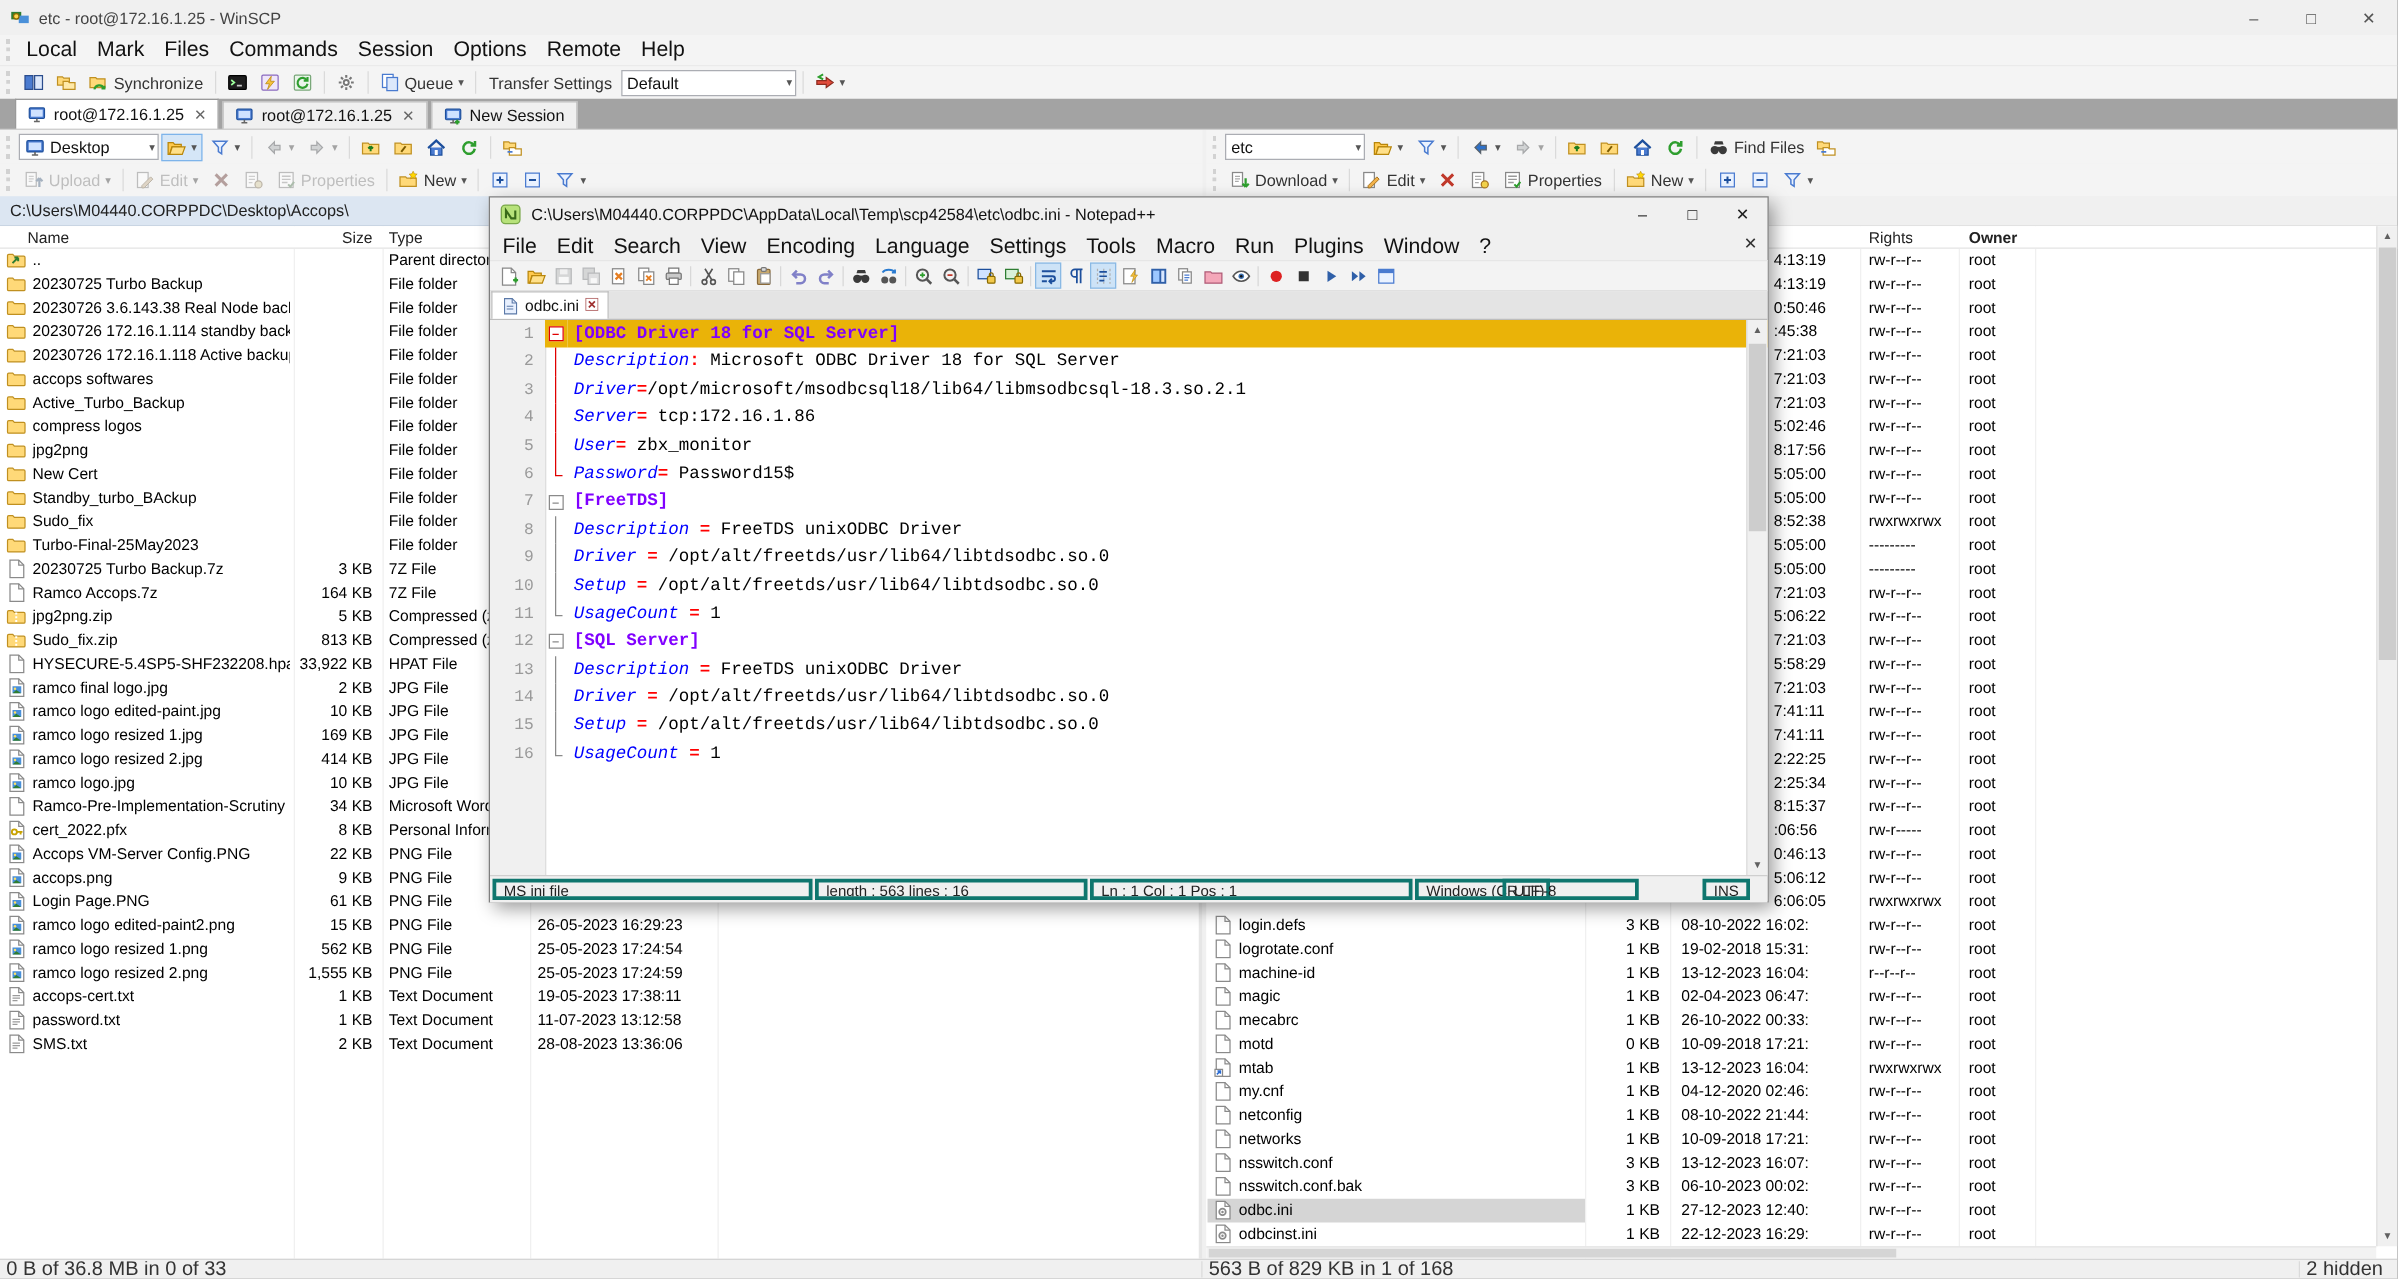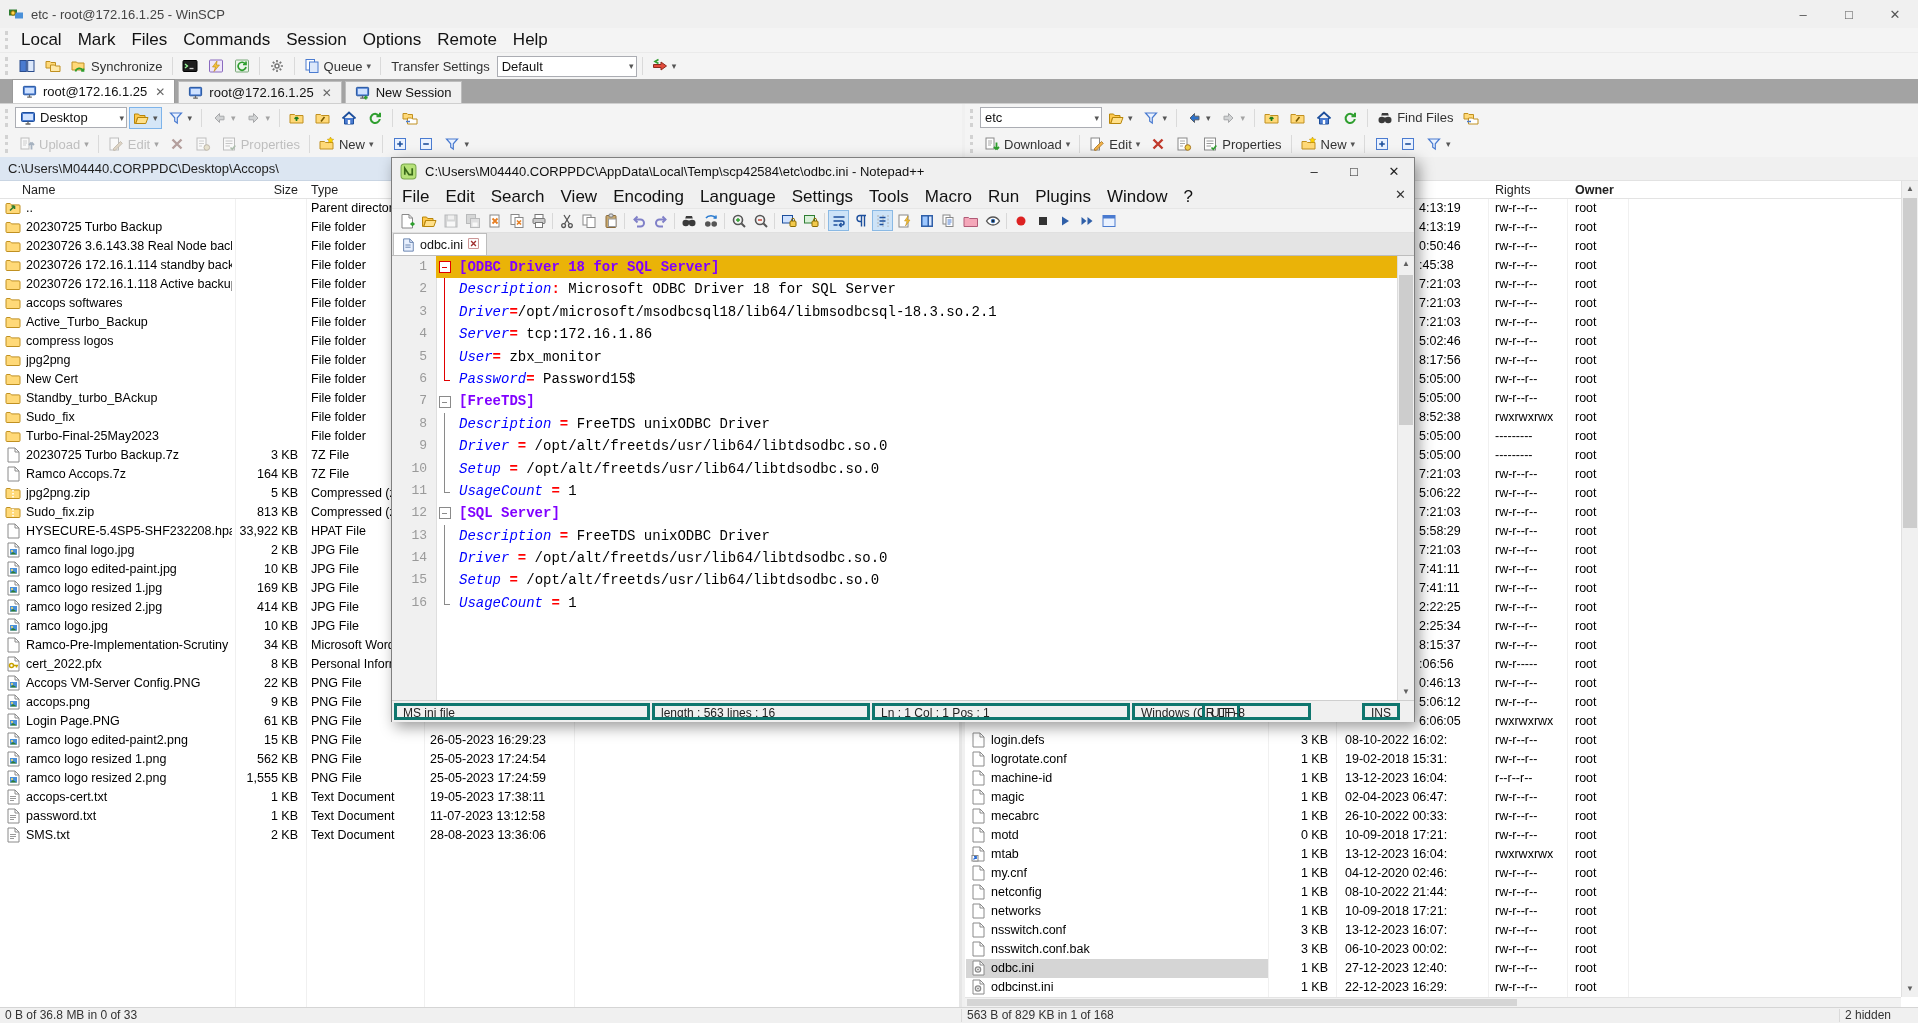--- a/index.html
+++ b/index.html
@@ -62,21 +62,21 @@
   #panel-r .cc{left:380px;width:102px}
   .cr{position:absolute;left:530px;width:68px}
   .co{position:absolute;left:610px;width:55px}
   .cct{position:absolute;left:454px;width:62px}
   .frow.sel::before{content:"";position:absolute;left:1px;top:0;bottom:0;width:302px;background:#D5D5D5;z-index:-1}
   .vscroll{position:absolute;right:0;top:0;bottom:10px;width:17px;background:#F0F0F0;border-left:1px solid #E0E0E0;z-index:3}
   .sarrow{position:absolute;left:0;right:0;height:16px;text-align:center;font-size:8px;color:#606060;line-height:16px}
   .sthumb{position:absolute;left:1px;right:1px;background:#CDCDCD}
   .hscroll{position:absolute;left:0;right:17px;bottom:0;height:10px;background:#F2F2F2;border-top:1px solid #E4E4E4;z-index:3}
   .hthumb{position:absolute;top:1px;bottom:1px;left:2px;width:550px;background:#D5D5D5}
-  #statusbar{position:absolute;left:0;bottom:0;right:0;height:16px;background:#F0F0F0;border-top:1px solid #D5D5D5;font-size:12px;color:#333;z-index:4}
+  #statusbar{position:absolute;left:0;bottom:0;right:0;height:16px;background:#F0F0F0;border-top:1px solid #D5D5D5;font-size:16px;color:#333;z-index:4}
   .stcell{position:absolute;top:1px;bottom:1px;border-right:1px solid #DADADA;line-height:13px;padding:0 5px;overflow:hidden}
 
   
   #npp{position:absolute;left:391px;top:157px;width:1024px;height:565px;background:#F0F0F0;border:1px solid #7F7F7F;box-shadow:4px 5px 14px rgba(0,0,0,.4);z-index:10}
   .npp-title{height:27px;display:flex;align-items:center;gap:8px;padding-left:8px}
   .npp-title .ttext{font-size:13px;color:#111}
   .npp-title .ic svg{width:17px;height:17px}
   .npbtns{margin-left:auto;display:flex}
   .npb{width:40px;height:27px;display:flex;align-items:center;justify-content:center;color:#222;font-size:13px}
   .npp-menu{height:23px;display:flex;align-items:center;padding-left:2px;position:relative}
@@ -361,21 +361,21 @@
           <svg viewBox="0 0 16 16">
             <path d="M1 3.5h4l1 1h4.5V9H1z" fill="#FFD978" stroke="#C09020"></path>
             <path d="M5.5 8h4l1 1H15v5H5.5z" fill="#FFF" stroke="#C09020"></path>
             <path d="M4 11.5h4" stroke="#4A7BD0" stroke-width="1.5"></path>
           </svg>
         </span>
       </span>
     </div>
   <div class="pbar" id="pbar-r">
       <span class="grip"></span>
-      <span class="combo" style="width:122px">
+      <span class="combo" style="width:112px">
         <span class="cval">etc</span>
         <span class="car">▾</span>
       </span>
       <span class="tb">
         <span class="ic">
           <svg viewBox="0 0 16 16">
             <path d="M1.5 13.5V4h4l1.2 1.5H12v2H4.5L2.8 13.5z" fill="#FFC94D" stroke="#B8860B"></path>
             <path d="M2.8 13.5L4.8 7.5H15l-2.2 6z" fill="#FFE08A" stroke="#B8860B"></path>
           </svg>
         </span>

